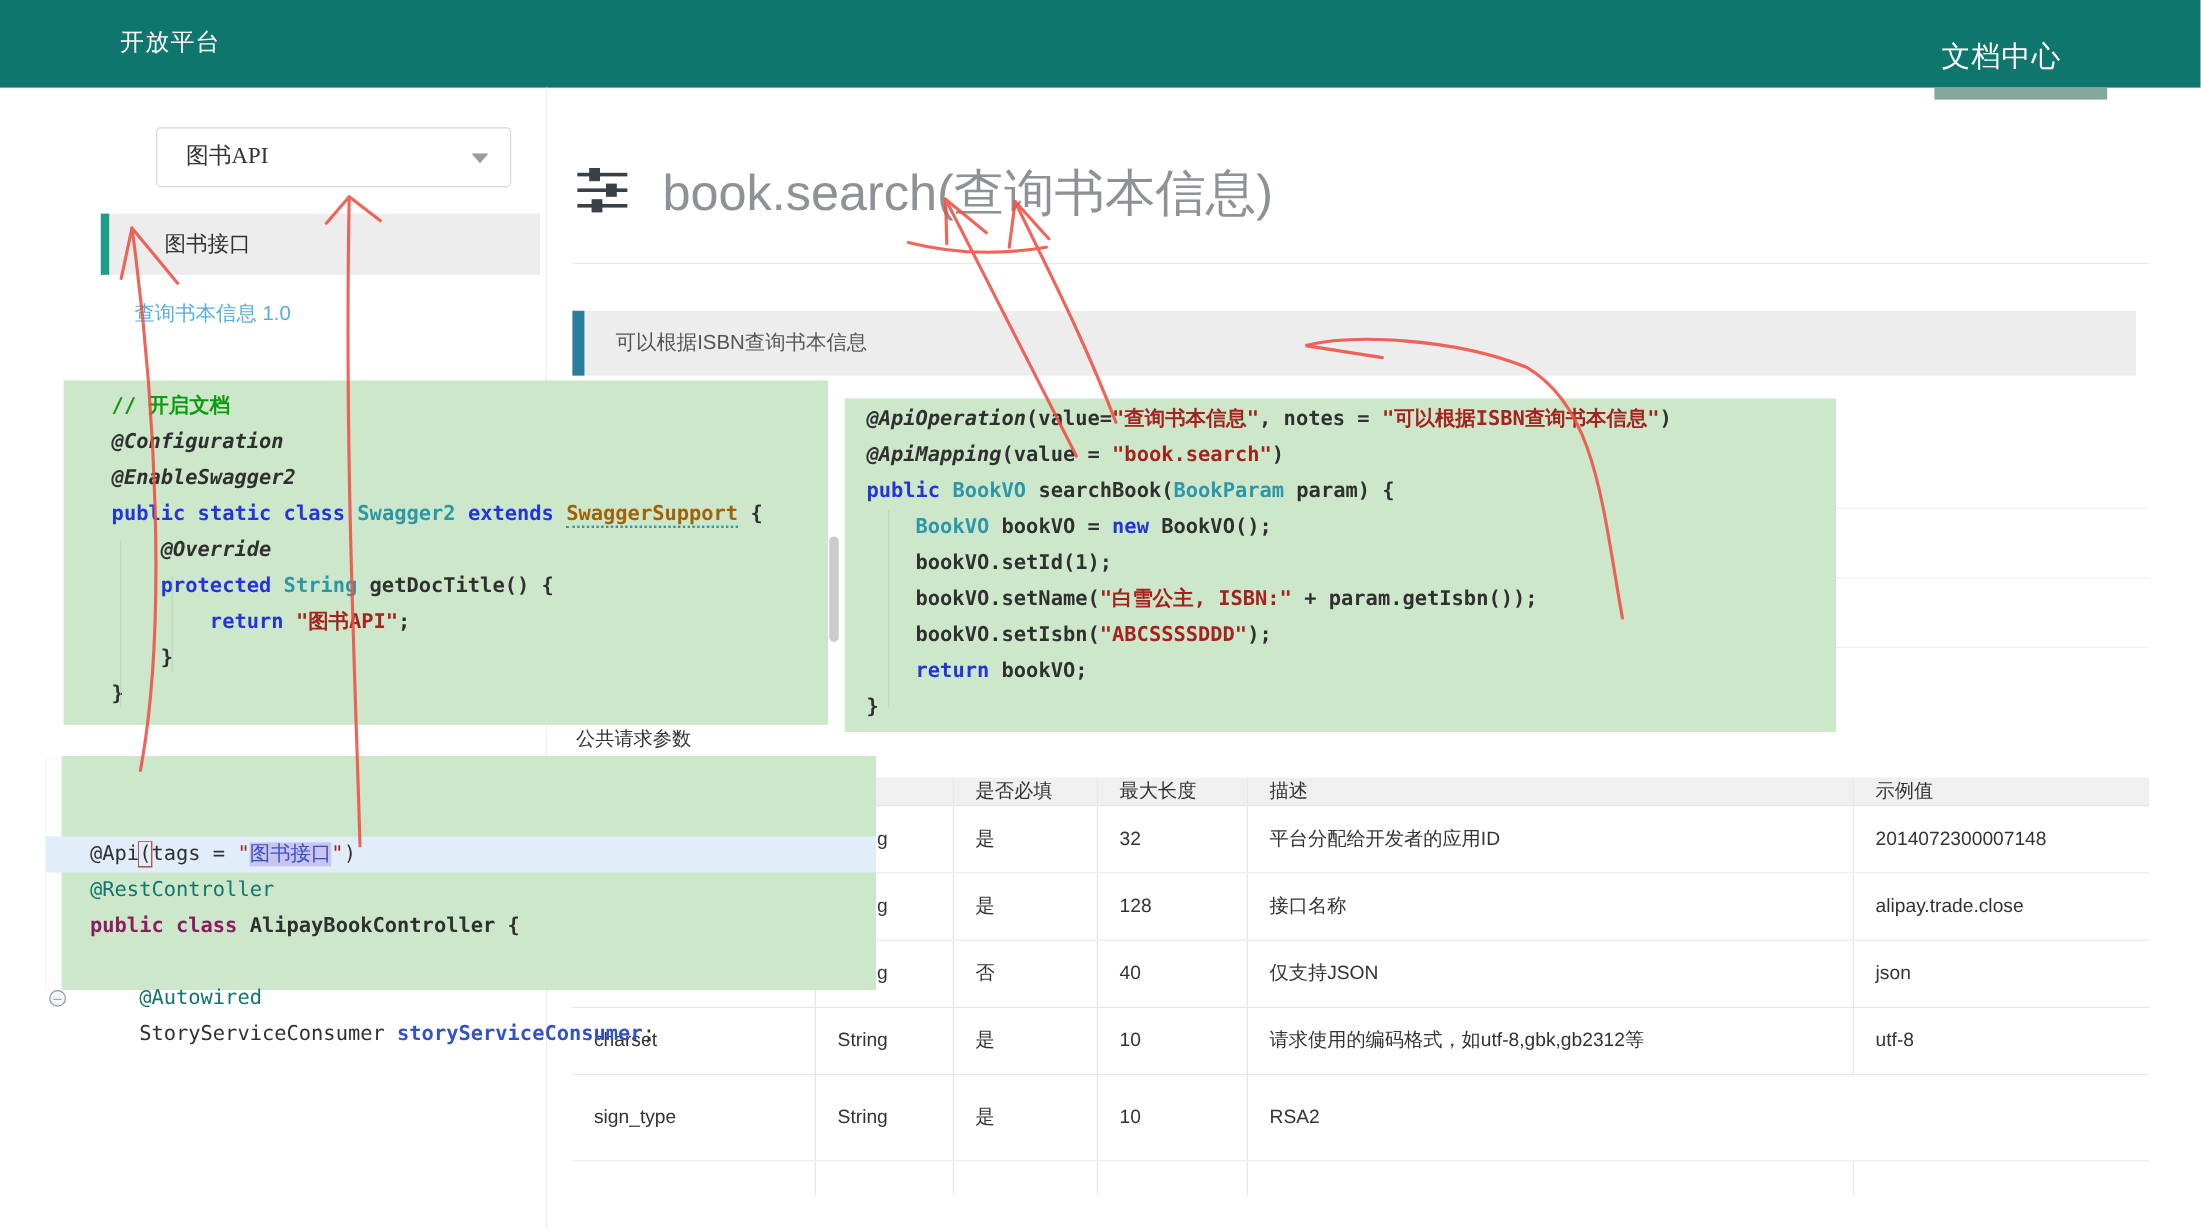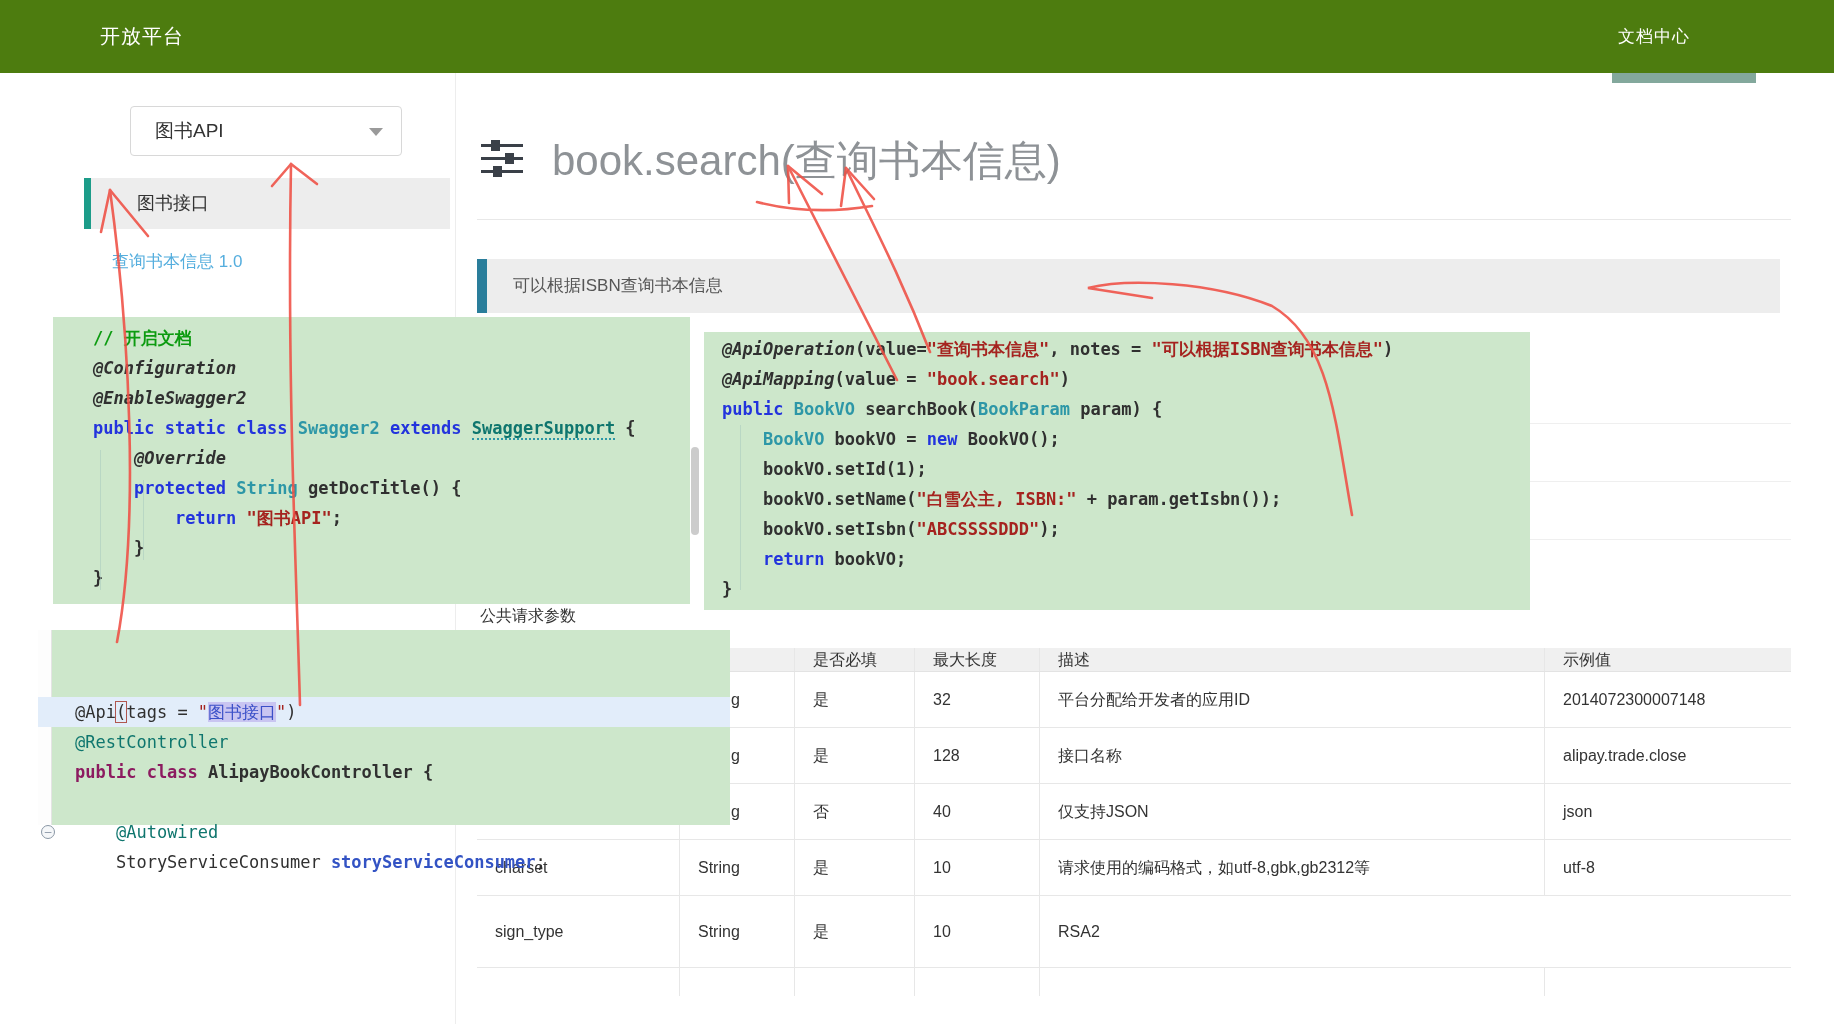--- a/index.html
+++ b/index.html
@@ -2,31 +2,31 @@
 <html><head>
 <meta charset="utf-8">
 <style>
   * { margin:0; padding:0; box-sizing:border-box; }
   html,body { background:#ffffff; }
   .page {
     position:relative; width:1834px; height:1024px; overflow:hidden;
     font-family:"Liberation Sans","DejaVu Sans",sans-serif; background:#fff;
   }
   
-  .navbar { position:absolute; left:0; top:0; width:1834px; height:73px; background:#4d7c0f; }
+  .navbar { position:absolute; left:0; top:0; width:1834px; height:73px; background:#0f766e; }
   .navbar .brand { position:absolute; left:100px; top:0; height:73px; line-height:73px;
     color:#fff; font-size:20px; font-weight:500; letter-spacing:1px; }
-  .navbar .doc-center { position:absolute; left:1618px; top:0; height:73px; line-height:73px;
-    color:#fff; font-size:17px; letter-spacing:1px; cursor:pointer; }
+  .navbar .doc-center { position:absolute; left:1618px; top:11px; height:73px; line-height:73px;
+    color:#fff; font-size:24px; letter-spacing:1px; cursor:pointer; }
   .nav-underline { position:absolute; left:1612px; top:73px; width:144px; height:10px; background:#83a89c; }
 
   
   .side-divider { position:absolute; left:455px; top:73px; width:1px; height:951px; background:#ededed; }
-  .dropdown { position:absolute; left:130px; top:106px; width:272px; height:50px;
-    border:1px solid #d8d8d8; border-radius:4px; background:#fff; }
+  .dropdown { position:absolute; left:130px; top:106px; width:296px; height:50px;
+    border:1px solid #d8d8d8; border-radius:4px; background:#fff;font-family:Liberation Serif, serif; }
   .dropdown .val { position:absolute; left:24px; top:0; line-height:48px; font-size:19px; color:#333; }
   .dropdown .chev { position:absolute; right:18px; top:21px; width:0; height:0;
     border-left:7px solid transparent; border-right:7px solid transparent; border-top:8px solid #9a9a9a; }
   .side-item { position:absolute; left:84px; top:178px; width:366px; height:51px;
     background:#ededed; border-left:7px solid #1c9c89; }
   .side-item .lbl { position:absolute; left:46px; top:0; line-height:51px; font-size:18px; color:#333; }
   .side-link { position:absolute; left:112px; top:250px; font-size:17px; color:#55aede; cursor:pointer; }
 
   
   .title-icon { position:absolute; left:481px; top:140px; }
@@ -58,21 +58,21 @@
   .fold-icon { position:absolute; left:-34px; top:8px; width:14px; height:14px; border:1px solid #8a97a5;
     border-radius:50%; color:#8a97a5; font-size:12px; line-height:12px; text-align:center; background:#f5f7f9;
     font-family:"Liberation Sans",sans-serif; }
   .line-hl { position:absolute; left:-37px; top:0; width:692px; height:30px; background:#e2edfa; z-index:-1; }
   .cb-ctrl .cline { z-index:1; }
 
   .tk-cmt { color:#0c9b10; }
   .tk-ann { color:#303030; font-style:italic; }
   .tk-kw  { color:#2334dd; }
   .tk-cls { color:#2d97a7; }
-  .tk-clsu{ color:#0f766e; border-bottom:2px dotted #2d97a7;margin-top:35px; }
+  .tk-clsu{ color:#a16207; border-bottom:2px dotted #2d97a7;margin-top:35px; }
   .tk-str { color:#a5231f; }
   .tk-gray{ color:#0f766e; }
   .tk-kwm { color:#8c1b60; font-weight:bold; }
   .tk-plainb { color:#303030; font-weight:bold; }
   .tk-field { color:#3353c4; font-weight:bold; }
   .tk-brk { color:#303030; box-shadow:0 0 0 1px #b0564f; }
   .tk-sel { color:#3b50c8; background:#c9c5f1; }
   .tk-plain { color:#303030; }
 
   .indent-guide { position:absolute; width:1px; background:#a9cbc0; opacity:.55; z-index:6; }

